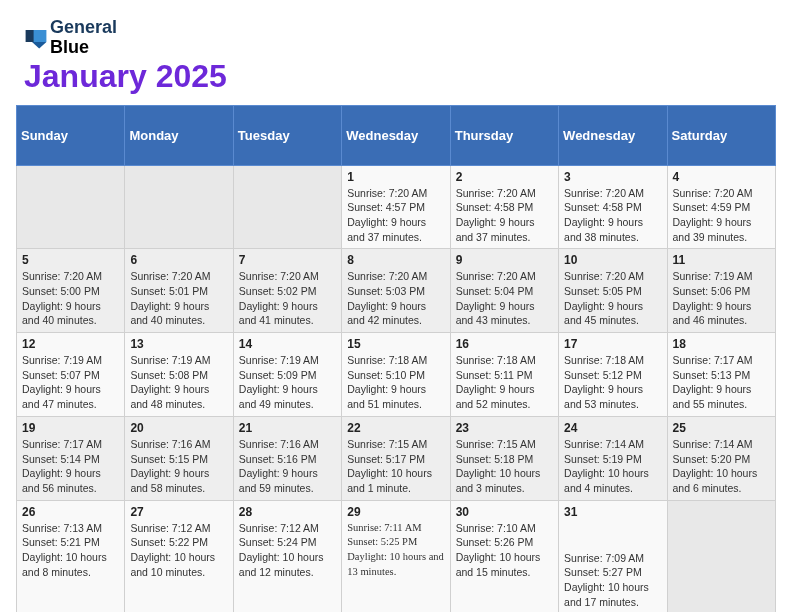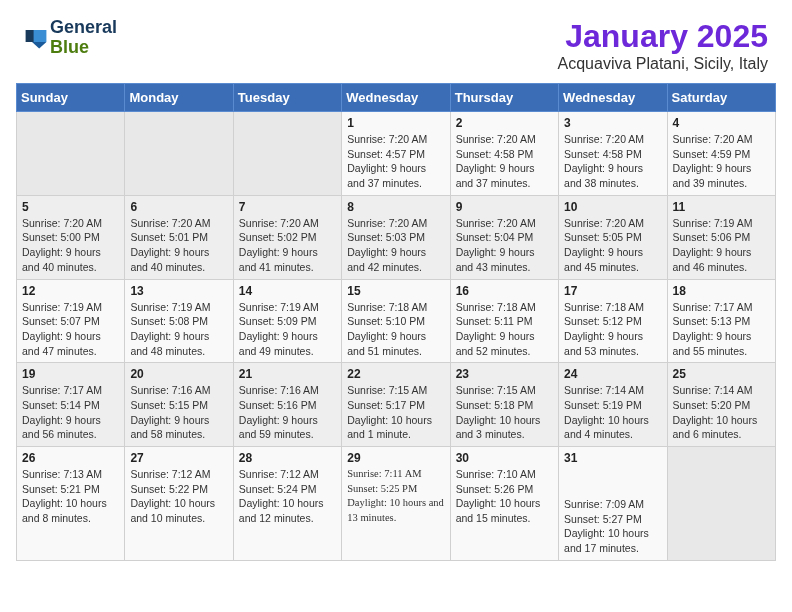--- a/index.html
+++ b/index.html
@@ -7,33 +7,34 @@
       font-family: Arial, sans-serif;
       background: #fff;
       width: 792px;
       min-height: 612px;
     }
     .header {
       display: flex;
       align-items: flex-start;
       justify-content: space-between;
       padding: 18px 24px 10px 24px;
+      flex-direction: column;
     }
     .logo {
       display: flex;
       align-items: center;
     }
     .logo-text {
       font-size: 18px;
       font-weight: bold;
       color: #1a3a5c;
       line-height: 1.1;
     }
     .logo-text span {
-      color: #4d7c0f;
+      color: #000000;
     }
     .logo-icon {
       width: 24px;
       height: 24px;
       margin-right: 2px;
     }
     .title-section {
       text-align: right;
     }
     .main-title {
@@ -51,21 +52,21 @@
       font-size: 11px;
       margin: 0 8px;
       width: calc(100% - 16px);
       margin-left: 8px;
     }
     .calendar thead th {
       background: #3a6db5;
       color: #fff;
       font-weight: bold;
       font-size: 13px;
-      padding: 6px 4px;
+      padding: 22px 4px;
       text-align: left;
       border: 1px solid #5a8ad0;
     }
     .calendar tbody td {
       vertical-align: top;
       padding: 4px 5px;
       border: 1px solid #d0d0d0;
       width: 14.28%;
       min-height: 80px;
       background: #fff;
@@ -105,21 +106,20 @@
       <polygon points="10,20 28,20 19,28" fill="#1a5a9a"></polygon>
       <rect x="2" y="5" width="10" height="15" fill="#1a3a5c"></rect>
     </svg>
     <div class="logo-text">
       <div>General</div>
       <div><span>Blue</span></div>
     </div>
   </div>
   <div class="title-section">
     <div class="main-title">January 2025</div>
-    <div class="subtitle">Acquaviva Platani, Sicily, Italy</div>
   </div>
 </div>
 
 <div class="calendar-wrapper">
   <table class="calendar">
     <thead>
       <tr>
         <th>Sunday</th>
         <th>Monday</th>
         <th>Tuesday</th>

